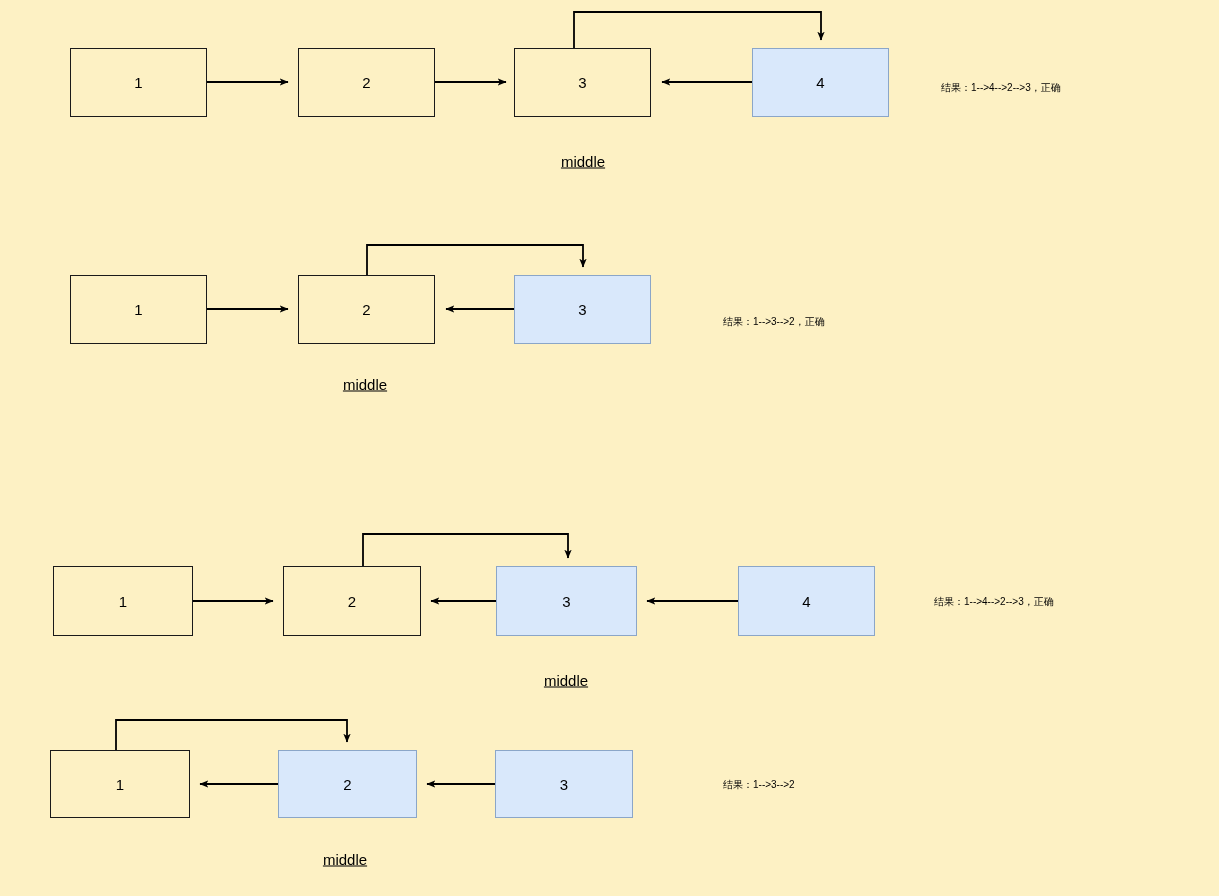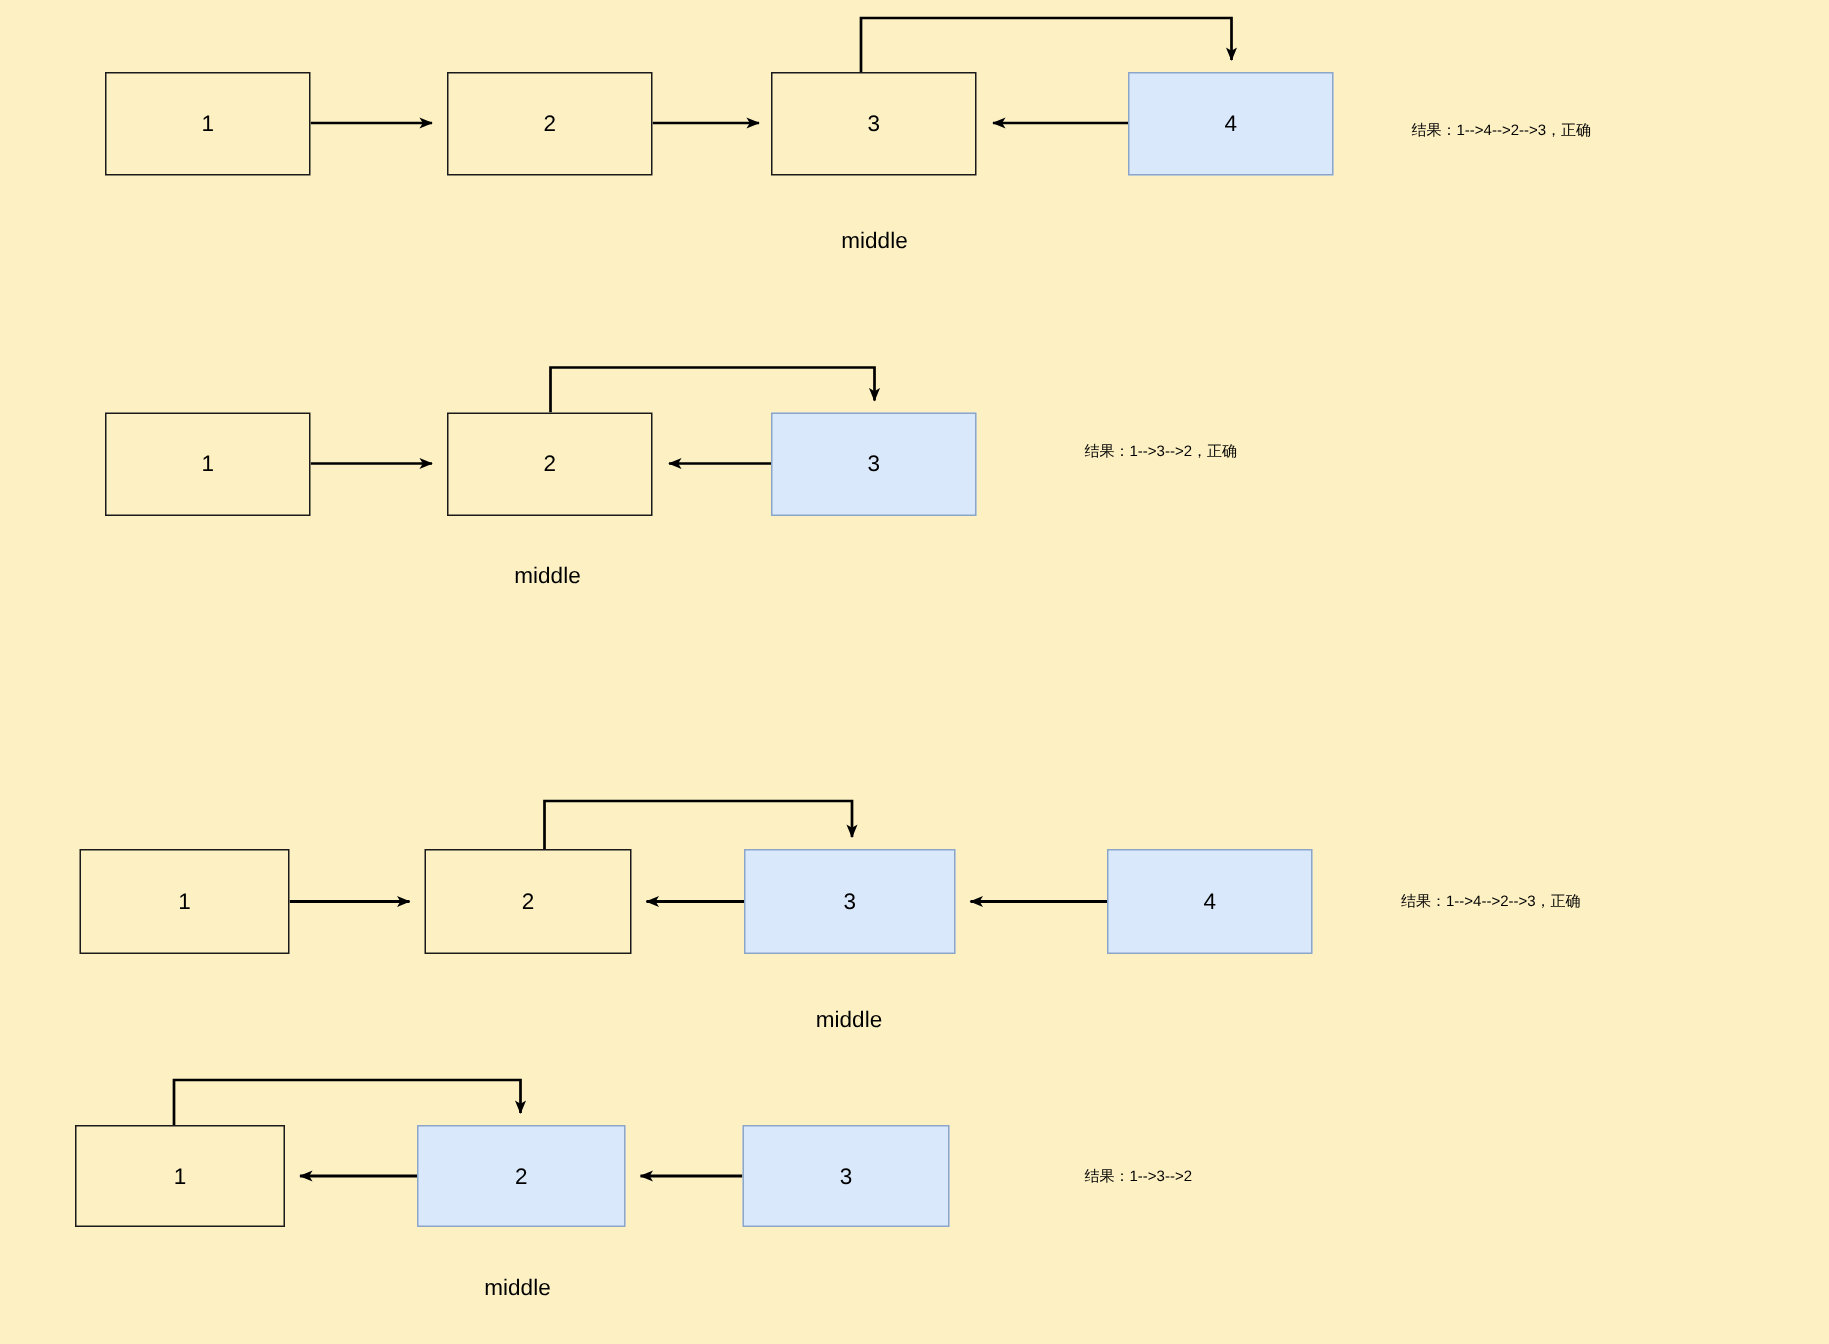--- a/index.html
+++ b/index.html
@@ -38,20 +38,21 @@
   .node.fill-blue {
     background: #d9e8fb;
     border: 1.6px solid #8ba6c8;
   }
   .caption {
     position: absolute;
     font-size: 15px;
     line-height: 1;
     color: #000000;
     white-space: nowrap;
+    text-decoration: underline;
   }
   .result-label {
     position: absolute;
     font-size: 10px;
     line-height: 1;
     color: #000000;
     white-space: nowrap;
   }
   svg.edges {
     position: absolute;
@@ -105,21 +106,21 @@
   <div class="node fill-yellow" style="left:298px;top:48px;width:137px;height:69px;">2</div>
   <div class="node fill-yellow" style="left:514px;top:48px;width:137px;height:69px;">3</div>
   <div class="node fill-blue" style="left:752px;top:48px;width:137px;height:69px;">4</div>
   <div class="caption" style="left:583px;top:161px;transform:translate(-50%,-50%);">middle</div>
   <div class="result-label" style="left:941px;top:88px;transform:translateY(-50%);">结果：1--&gt;4--&gt;2--&gt;3，正确</div>
 
   <div class="node fill-yellow" style="left:70px;top:275px;width:137px;height:69px;">1</div>
   <div class="node fill-yellow" style="left:298px;top:275px;width:137px;height:69px;">2</div>
   <div class="node fill-blue" style="left:514px;top:275px;width:137px;height:69px;">3</div>
   <div class="caption" style="left:365px;top:384px;transform:translate(-50%,-50%);">middle</div>
-  <div class="result-label" style="left:723px;top:302px;transform:translateY(-50%);">结果：1--&gt;3--&gt;2，正确</div>
+  <div class="result-label" style="left:723px;top:322px;transform:translateY(-50%);">结果：1--&gt;3--&gt;2，正确</div>
 
   <div class="node fill-yellow" style="left:53px;top:566px;width:140px;height:70px;">1</div>
   <div class="node fill-yellow" style="left:283px;top:566px;width:138px;height:70px;">2</div>
   <div class="node fill-blue" style="left:496px;top:566px;width:141px;height:70px;">3</div>
   <div class="node fill-blue" style="left:738px;top:566px;width:137px;height:70px;">4</div>
   <div class="caption" style="left:566px;top:680px;transform:translate(-50%,-50%);">middle</div>
   <div class="result-label" style="left:934px;top:602px;transform:translateY(-50%);">结果：1--&gt;4--&gt;2--&gt;3，正确</div>
 
   <div class="node fill-yellow" style="left:50px;top:750px;width:140px;height:68px;">1</div>
   <div class="node fill-blue" style="left:278px;top:750px;width:139px;height:68px;">2</div>

